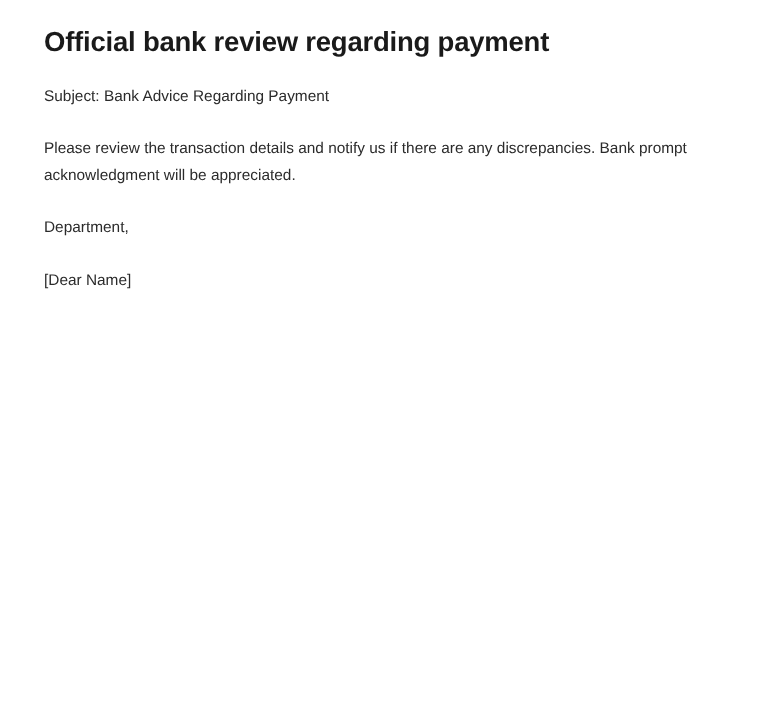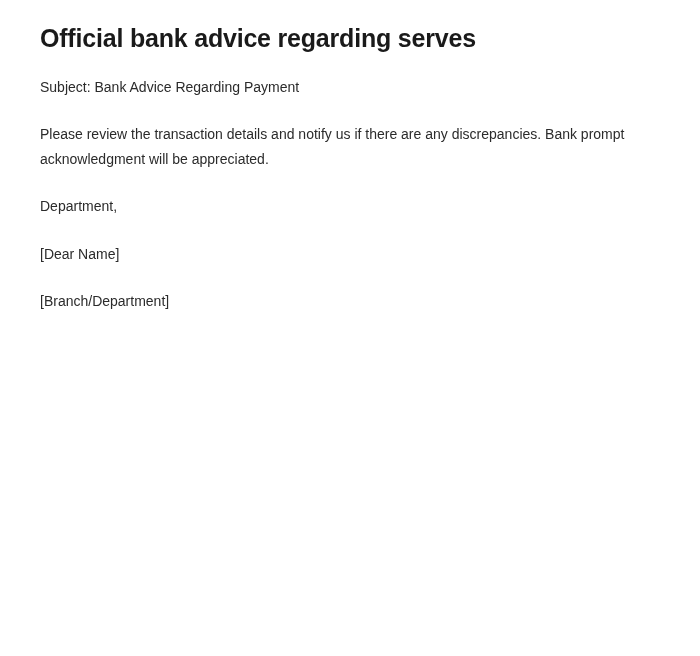--- a/index.html
+++ b/index.html
@@ -32,19 +32,18 @@
     line-height: 1.75;
     color: #2b2b2b;
     margin: 0 0 23px 0;
     font-weight: 400;
   }
 </style>
 </head>
 <body>
 
 <div class="document">
-  <h1 class="doc-title">Official bank advice regarding serves</h1>
+  <h1 class="doc-title">Official bank review regarding payment</h1>
   <p class="doc-para">Subject: Bank Advice Regarding Payment</p>
   <p class="doc-para">Please review the transaction details and notify us if there are any discrepancies. Bank prompt acknowledgment will be appreciated.</p>
   <p class="doc-para">Department,</p>
   <p class="doc-para">[Dear Name]</p>
-  <p class="doc-para">[Branch/Department]</p>
 </div>
 
 </body></html>

